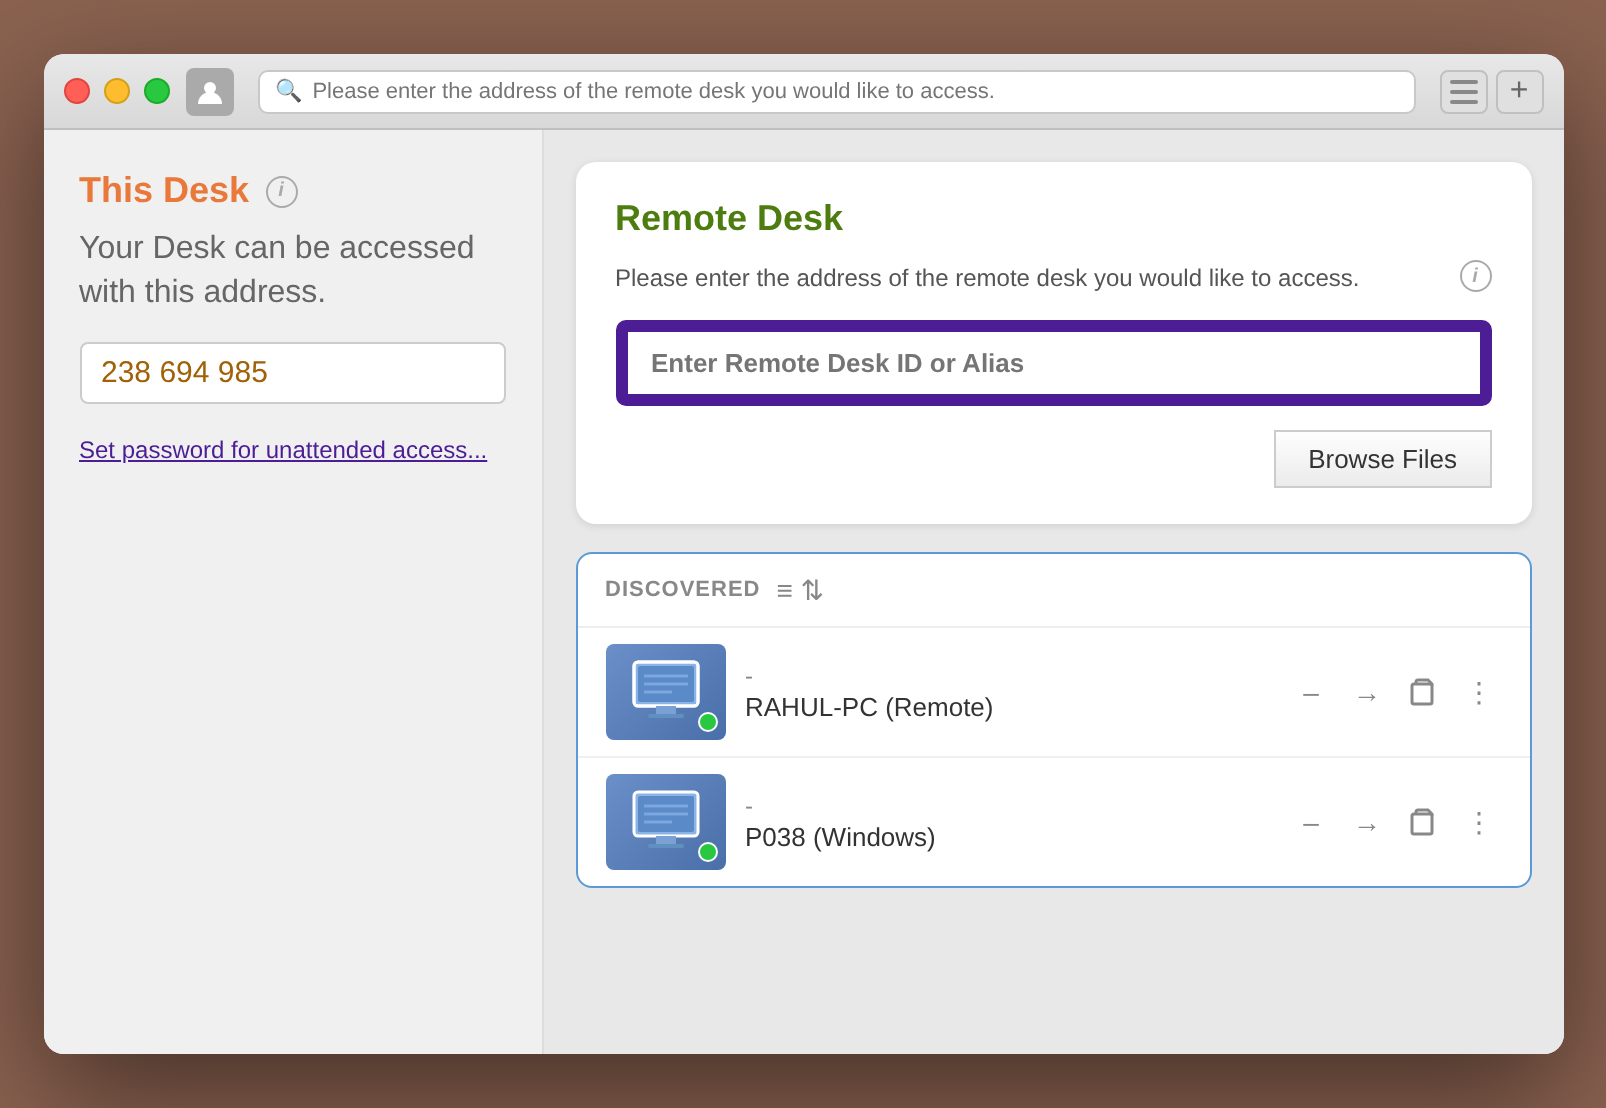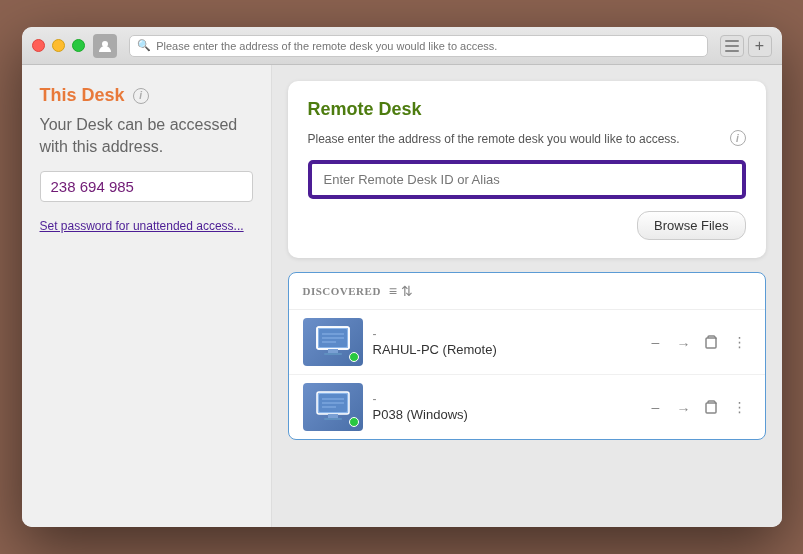--- a/index.html
+++ b/index.html
@@ -175,21 +175,21 @@
       line-height: 1.4;
       margin-bottom: 12px;
     }
 
     .desk-id-box {
       background: white;
       border: 1px solid #ccc;
       border-radius: 4px;
       padding: 6px 10px;
       font-size: 15px;
-      color: #701a75;
+      color: #a16207;
       margin-bottom: 14px;
       width: 100%;
     }
 
     .set-password-link {
       font-size: 12px;
       color: #4c1d95;
       text-decoration: underline;
       cursor: pointer;
       line-height: 1.5;
@@ -230,38 +230,39 @@
       gap: 8px;
       margin-bottom: 12px;
     }
 
     .remote-desk-desc-text {
       flex: 1;
     }
 
     .remote-desk-input {
       width: 100%;
-      border: 4px solid #4c1d95;
+      border: 6px solid #4c1d95;
       border-radius: 5px;
       padding: 8px 12px;
       font-size: 13px;
       color: #999;
       outline: none;
       margin-bottom: 12px;
+      font-weight: bold;
     }
 
     .remote-desk-actions {
       display: flex;
       justify-content: flex-end;
       gap: 10px;
     }
 
     .btn {
       padding: 6px 16px;
-      border-radius: 12px;
+      border-radius: 0;
       font-size: 13px;
       cursor: pointer;
       border: 1px solid #ccc;
     }
 
     .btn-secondary {
       background: linear-gradient(to bottom, #fefefe, #ebebeb);
       color: #333;
     }
 
@@ -284,21 +285,20 @@
       align-items: center;
       gap: 8px;
       border-bottom: 1px solid #eee;
     }
 
     .discovered-label {
       font-size: 11px;
       font-weight: 700;
       color: #888;
       letter-spacing: 0.5px;
-      font-family: Liberation Serif, serif;
     }
 
     .sort-icon {
       color: #888;
       font-size: 14px;
       cursor: pointer;
     }
 
     
     .device-row {

